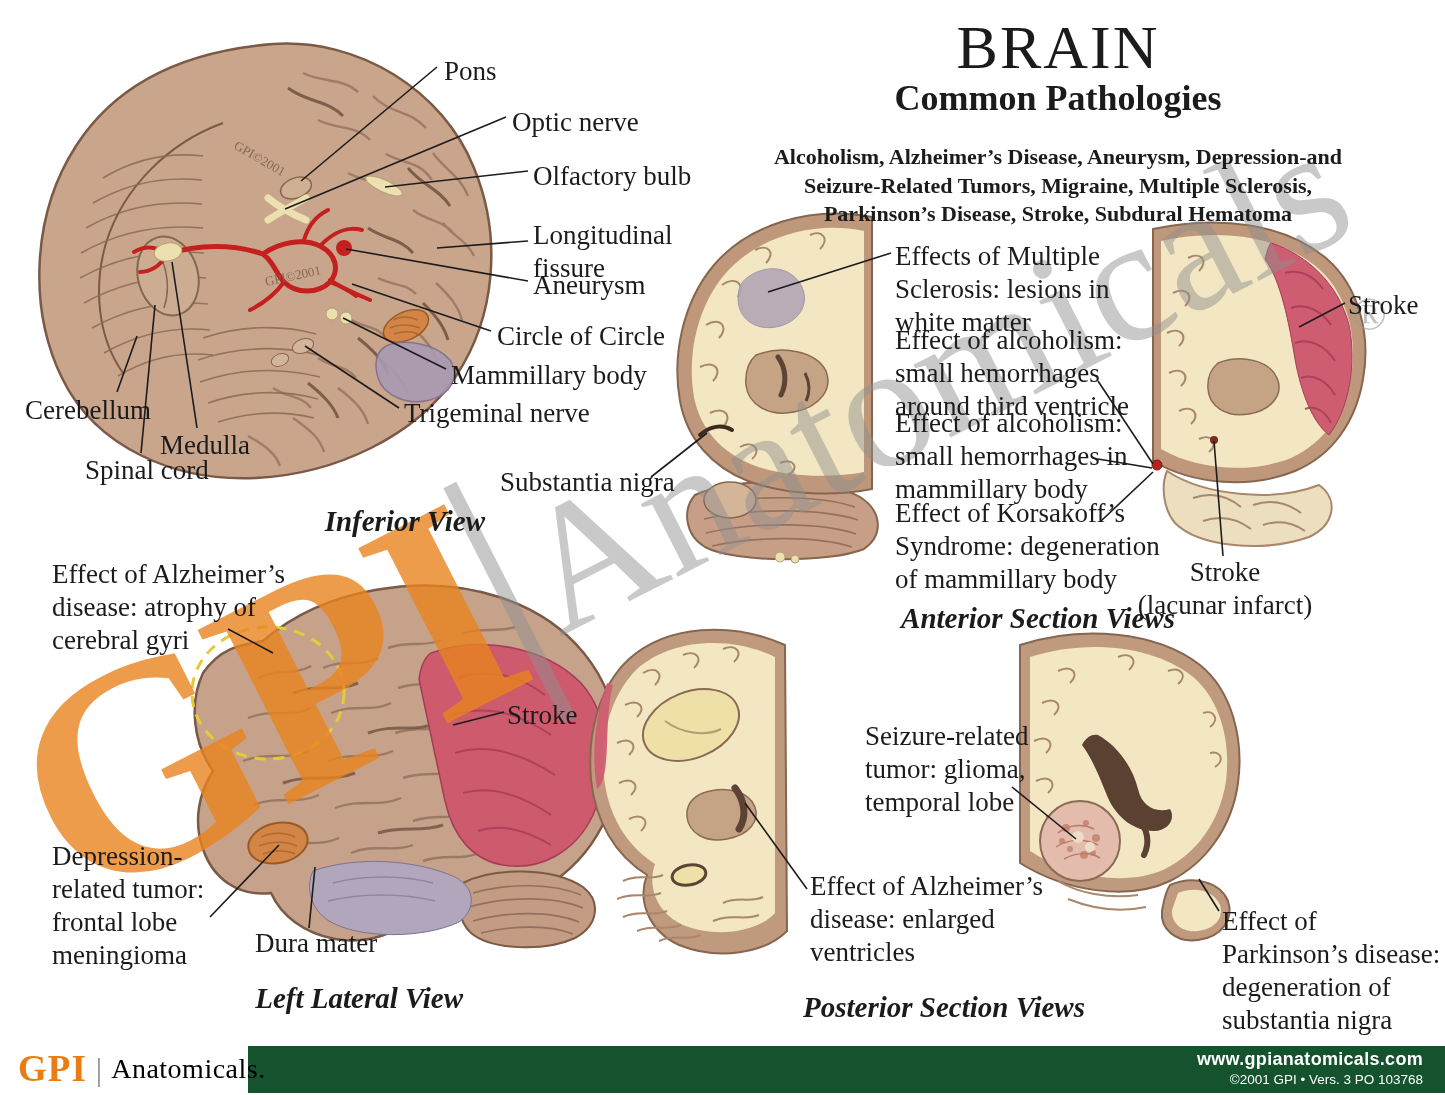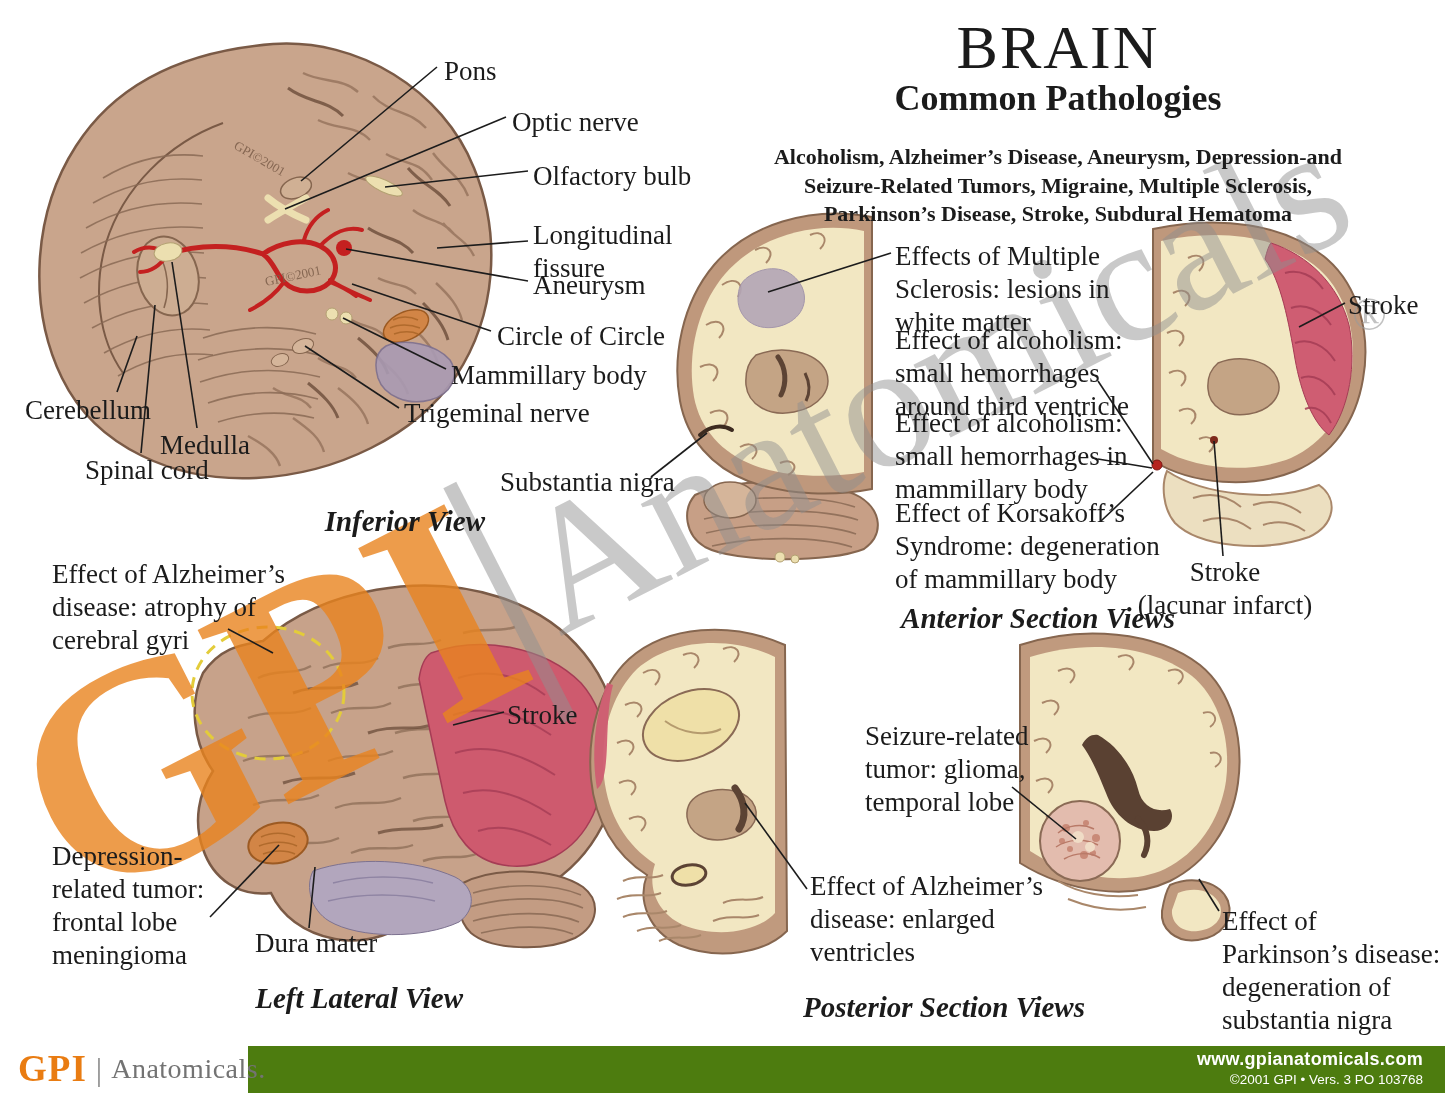--- a/index.html
+++ b/index.html
@@ -8,29 +8,29 @@
        font-family:"Liberation Serif","DejaVu Serif",serif;color:#1b1b1b}
   svg.illus{position:absolute}
   svg.watermark,svg.lines{position:absolute;left:0;top:0;pointer-events:none}
   .lbl{position:absolute;font-size:27px;line-height:1.22;white-space:pre-line}
   .caption{position:absolute;font-size:29px;font-weight:bold;font-style:italic;text-align:right}
   .title-block{position:absolute;left:728px;top:16px;width:660px;text-align:center}
   .t-main{font-size:62px;font-weight:normal;letter-spacing:2px;line-height:1.02}
   .t-sub{font-size:36px;font-weight:bold;line-height:1.08}
   .t-diseases{font-size:22px;font-weight:bold;line-height:1.3;margin-top:25px;white-space:pre-line}
   .footer{position:absolute;left:0;top:1044px;width:1445px;height:51px;background:#fff}
-  .footer-orange{position:absolute;left:248px;top:2px;right:0;bottom:2px;background:#4d7c0f}
+  .footer-orange{position:absolute;left:248px;top:2px;right:0;bottom:2px;background:#14532d}
   .footer-right{position:absolute;right:22px;top:3px;text-align:right;color:#fff;
                 font-family:"Liberation Sans",sans-serif}
   .f-web{font-size:18px;font-weight:bold;letter-spacing:.3px}
   .f-copy{font-size:13.5px;margin-top:2px}
   .footer-logo{position:absolute;left:18px;top:6px;display:flex;align-items:center;gap:9px}
   .logo-gpi{font-size:37px;font-weight:bold;color:#e97c12;letter-spacing:1px;line-height:1}
   .logo-bar{font-size:32px;color:#8c8c8c;line-height:1}
-  .logo-name{font-size:28px;color:#737373;letter-spacing:.5px;line-height:1}
+  .logo-name{font-size:28px;color:#000000;letter-spacing:.5px;line-height:1}
 </style>
 </head>
 <body>
 
 <svg class="illus" style="left:18px;top:28px" width="490" height="470" viewBox="0 0 490 470">
   <path d="M255,16 C340,10 425,62 456,140 C484,208 478,288 438,348 C398,408 318,446 238,450 C158,454 78,420 44,350 C10,280 14,186 58,118 C104,46 180,22 255,16 Z" fill="#c9a58c" stroke="#7a5a46" stroke-width="2.5"></path>
   <path fill="none" stroke="#9a7860" stroke-width="2.4" opacity="0.9" d="M285,45 C305,55 325,50 340,64 M355,68 C372,86 392,82 408,100 M415,125 C428,143 442,148 450,168 M300,92 C320,102 338,97 352,112 M368,126 C388,137 400,132 414,152 M425,195 C437,210 448,212 456,228 M330,145 C350,156 366,151 380,168 M395,182 C410,194 424,191 436,206 M418,255 C432,268 440,278 444,292 M395,300 C408,312 416,322 420,336 M360,330 C375,342 385,352 390,366 M320,360 C336,372 346,382 350,396 M275,390 C292,402 302,410 306,424 M230,408 C248,418 258,426 262,438 M360,250 C375,258 388,255 398,266 M330,290 C345,300 358,297 368,310 M300,330 C315,340 328,337 338,350 M255,360 C270,370 283,367 293,380"></path>
   <path fill="none" stroke="#6b4c39" stroke-width="3" opacity="0.8" d="M270,60 C290,75 310,72 325,88 M390,140 C405,158 420,160 432,178 M350,200 C368,212 382,210 395,225 M405,275 C418,288 426,298 430,312 M340,310 C355,322 365,332 370,346 M290,355 C305,367 315,377 320,390"></path>
   <g>
     <path d="M205,95 C150,115 105,160 88,215 C75,260 80,310 105,345" fill="none" stroke="#7a5a46" stroke-width="2"></path>

